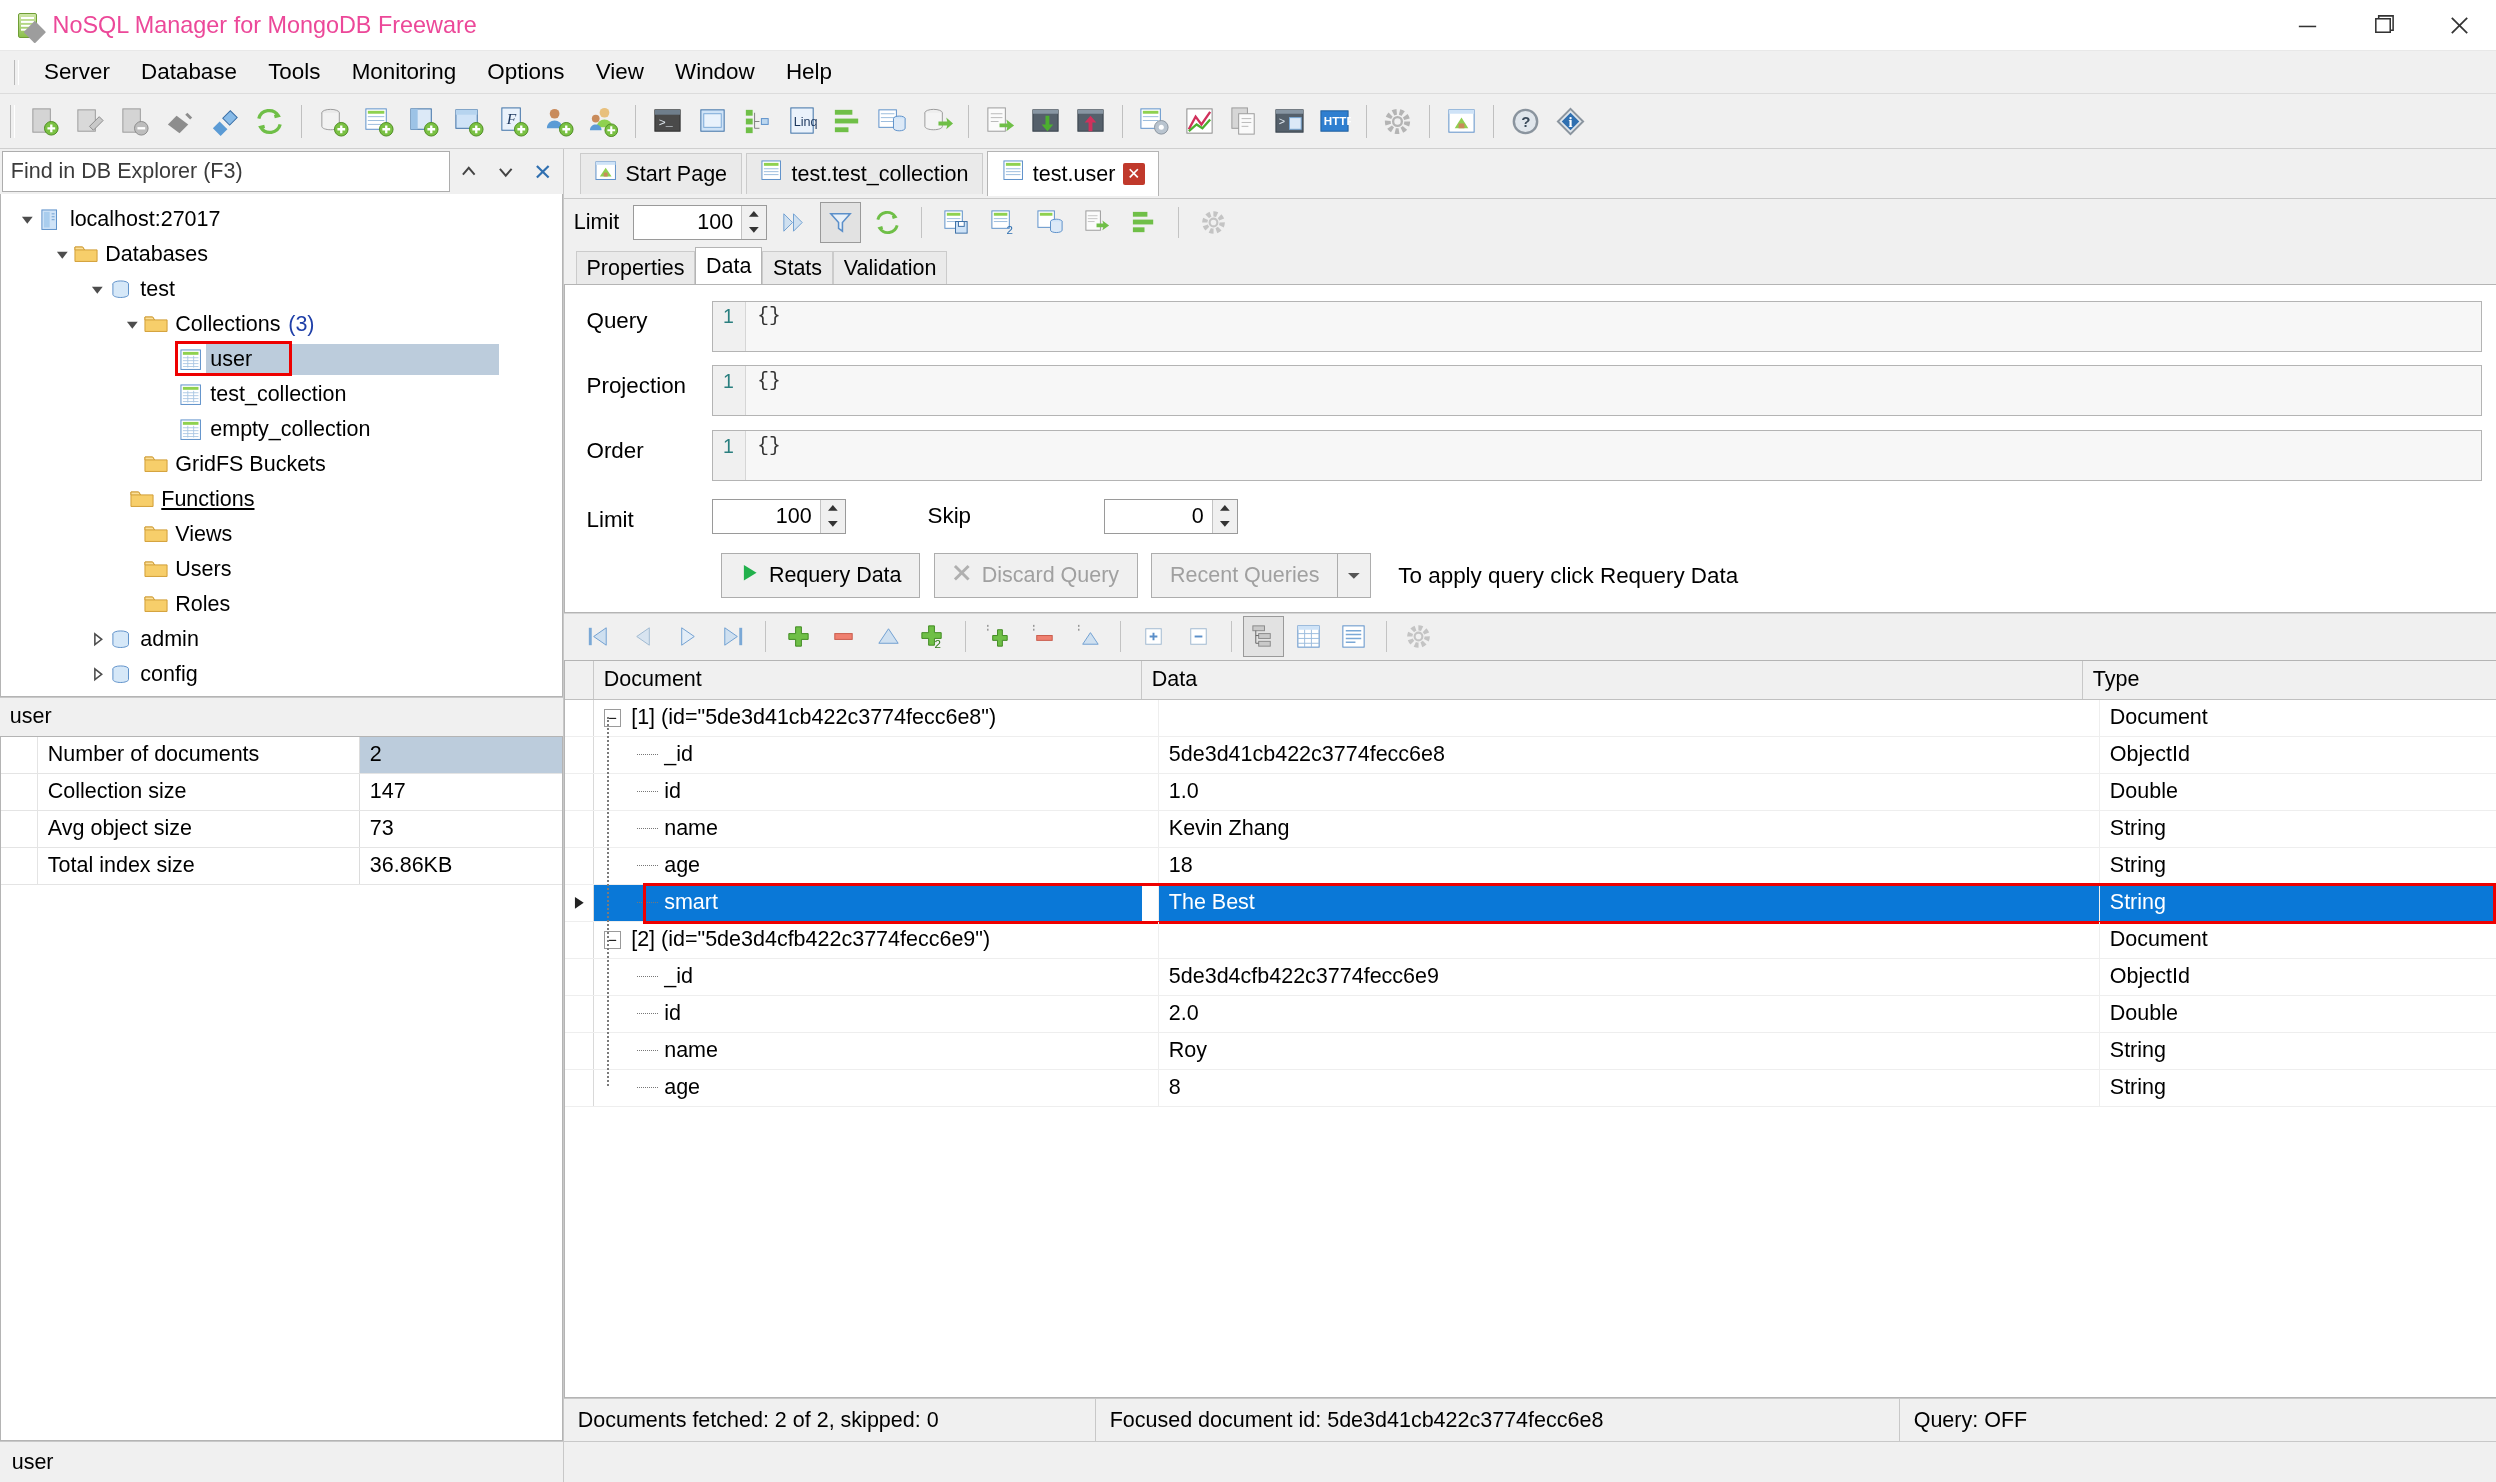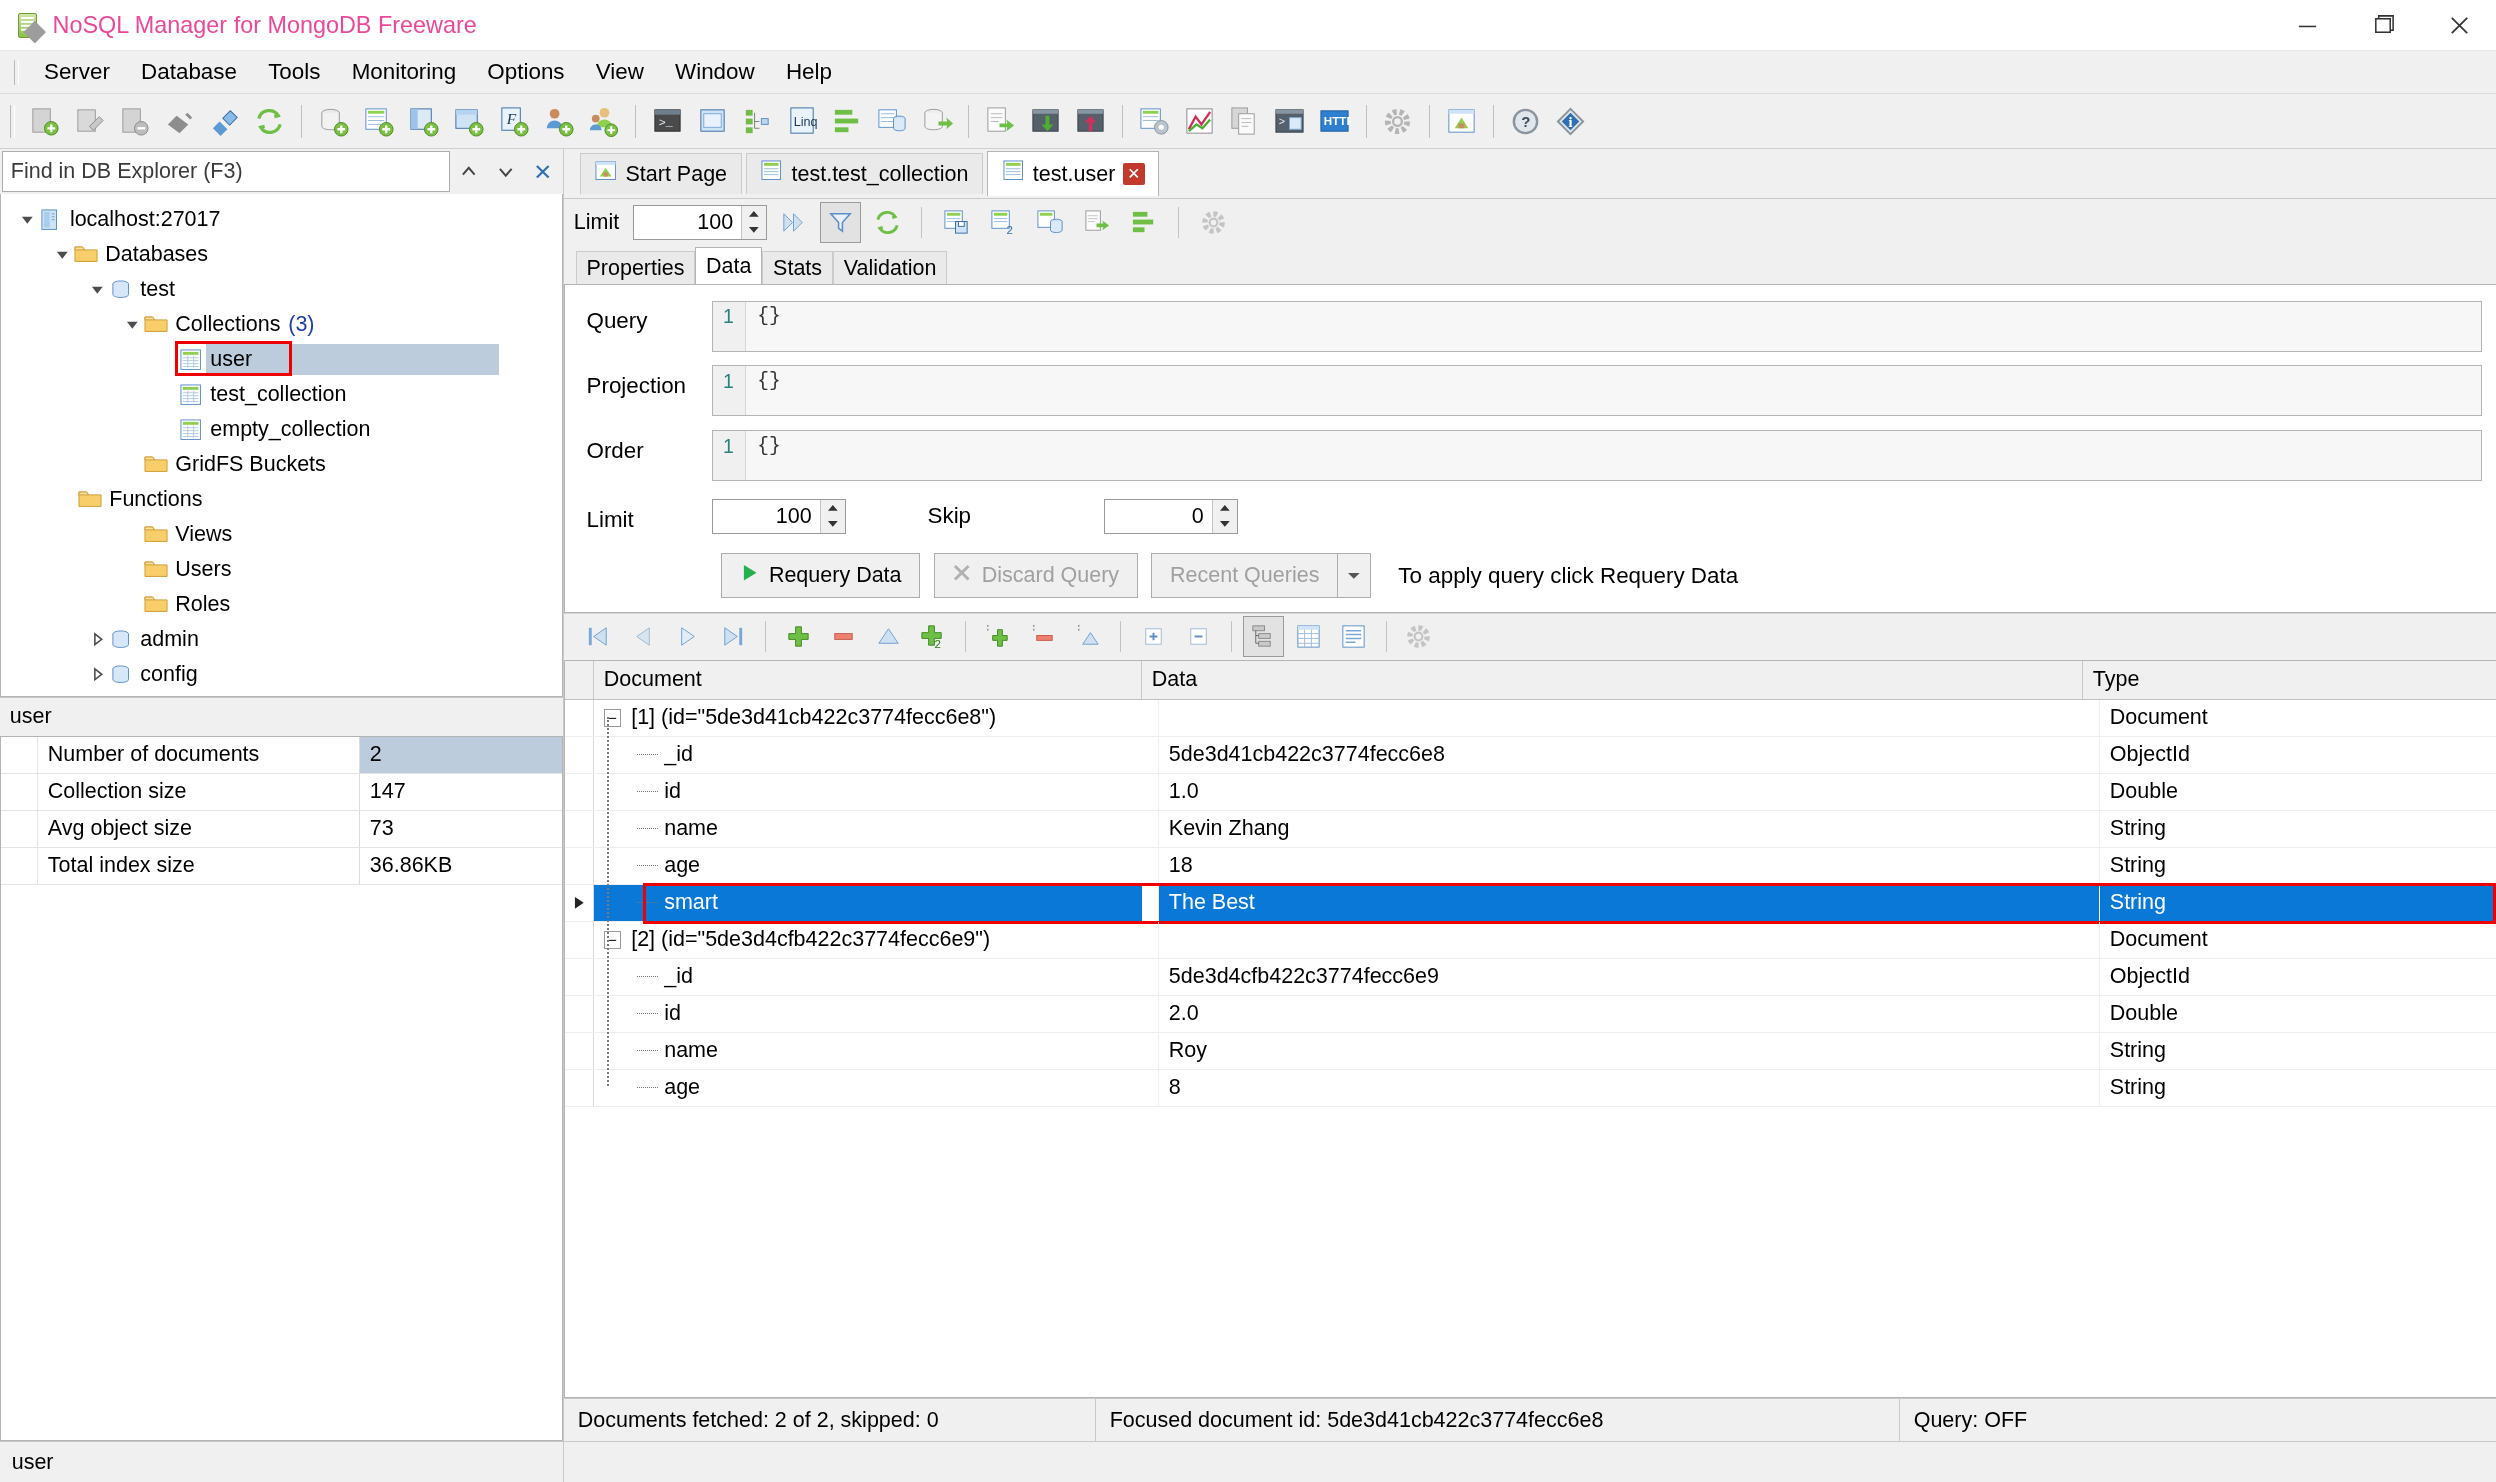--- a/index.html
+++ b/index.html
@@ -562,21 +562,21 @@
         <div class="tnode" style="padding-left: 121px;">
           <span class="expander"></span>
           <span class="ico"><svg width="25" height="21.5" viewBox="0 0 26 22">
               <path d="M1 4h8l2 3h13v12H1z" fill="#f7ce6a" stroke="#d09c33"></path>
               <path d="M1 4h8l2 3H1z" fill="#fbe09a" stroke="#d09c33"></path>
             </svg></span>
           <span style="display: flex; align-items: center; height: 31px;">
             <span class="lbl">GridFS Buckets</span>
           </span>
         </div>
-        <div class="tnode" style="padding-left: 55px;">
+        <div class="tnode" style="padding-left: 107px; text-decoration: underline;">
           <span class="expander"></span>
           <span class="ico"><svg width="25" height="21.5" viewBox="0 0 26 22">
               <path d="M1 4h8l2 3h13v12H1z" fill="#f7ce6a" stroke="#d09c33"></path>
               <path d="M1 4h8l2 3H1z" fill="#fbe09a" stroke="#d09c33"></path>
             </svg></span>
           <span style="display: flex; align-items: center; height: 31px;">
             <span class="lbl">Functions</span>
           </span>
         </div>
         <div class="tnode" style="padding-left: 121px;">

